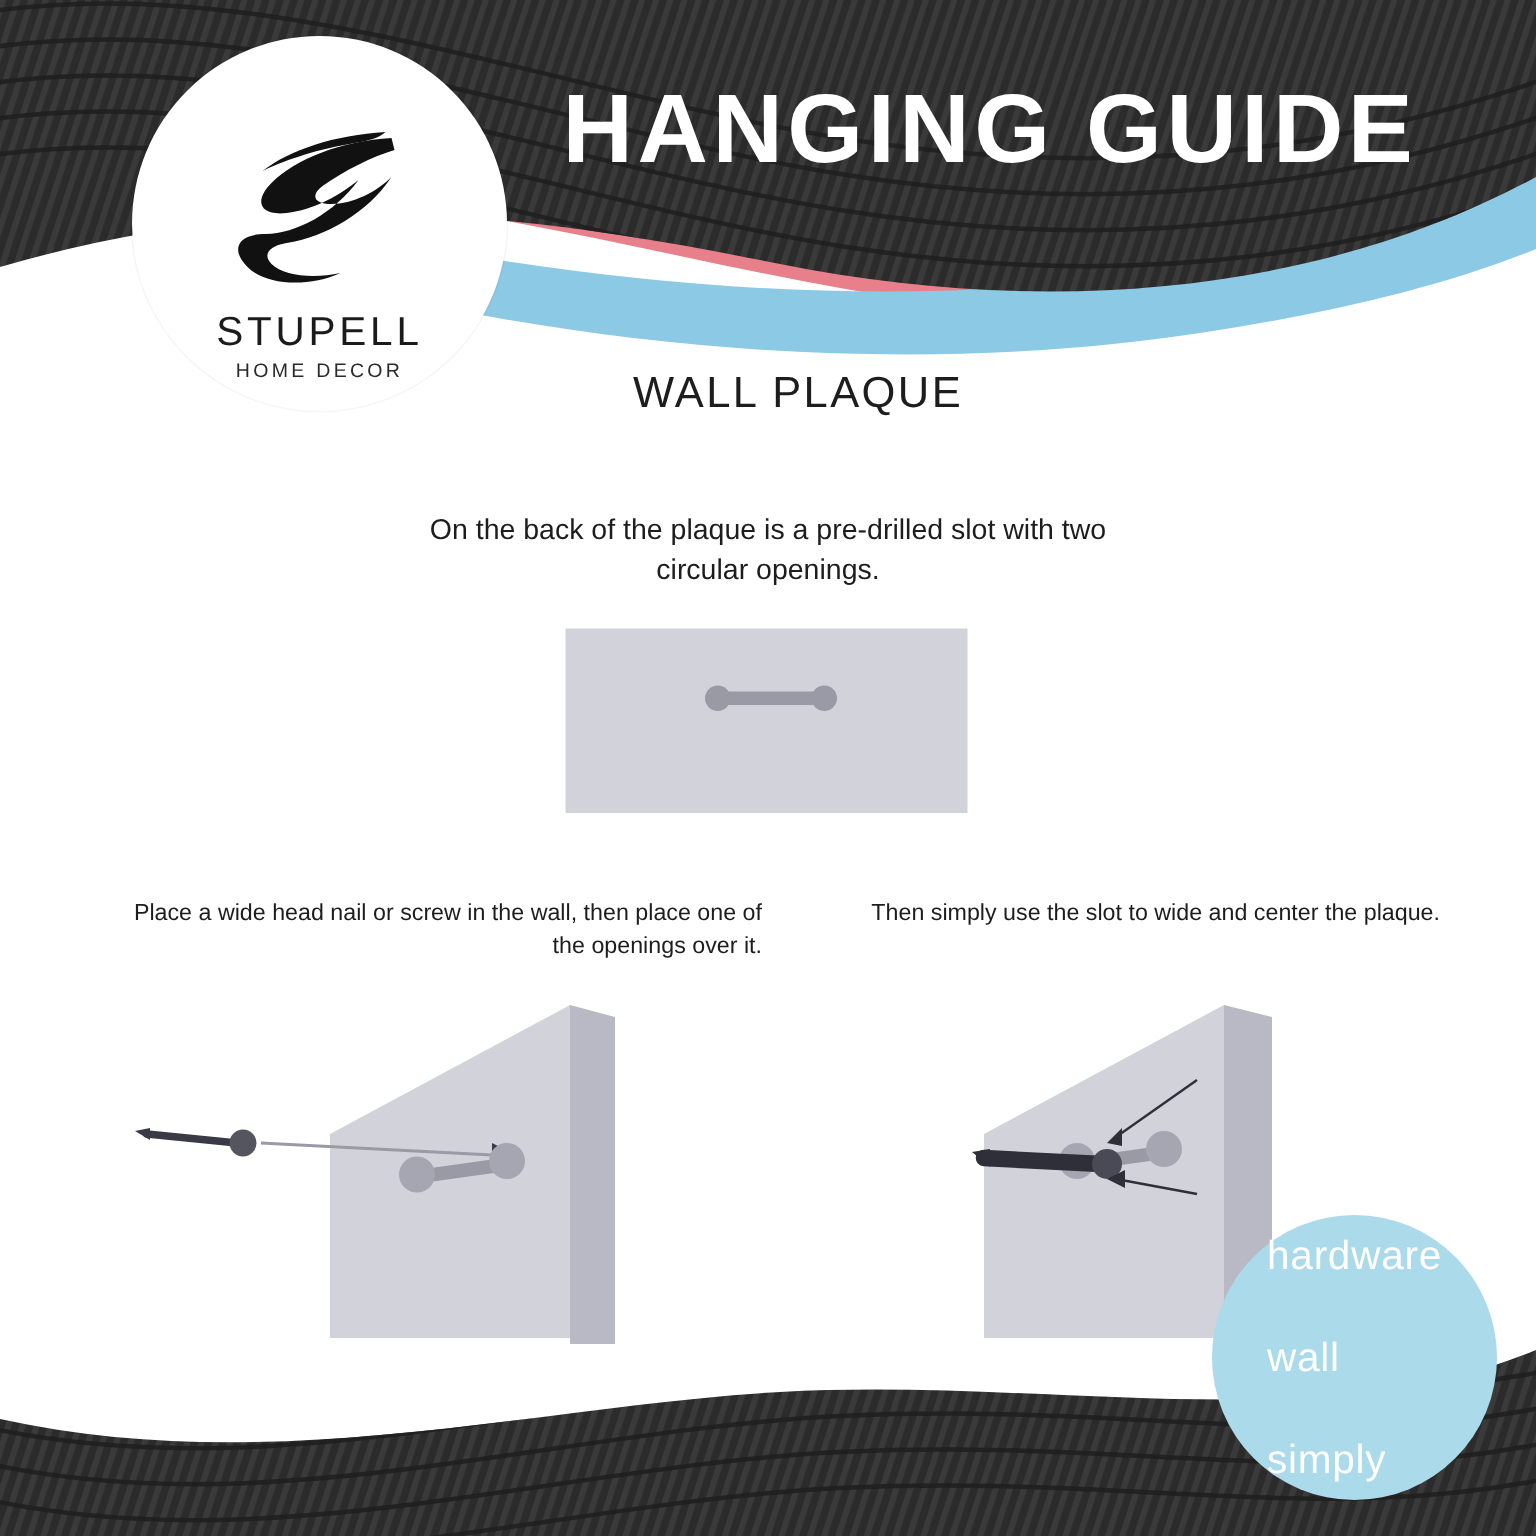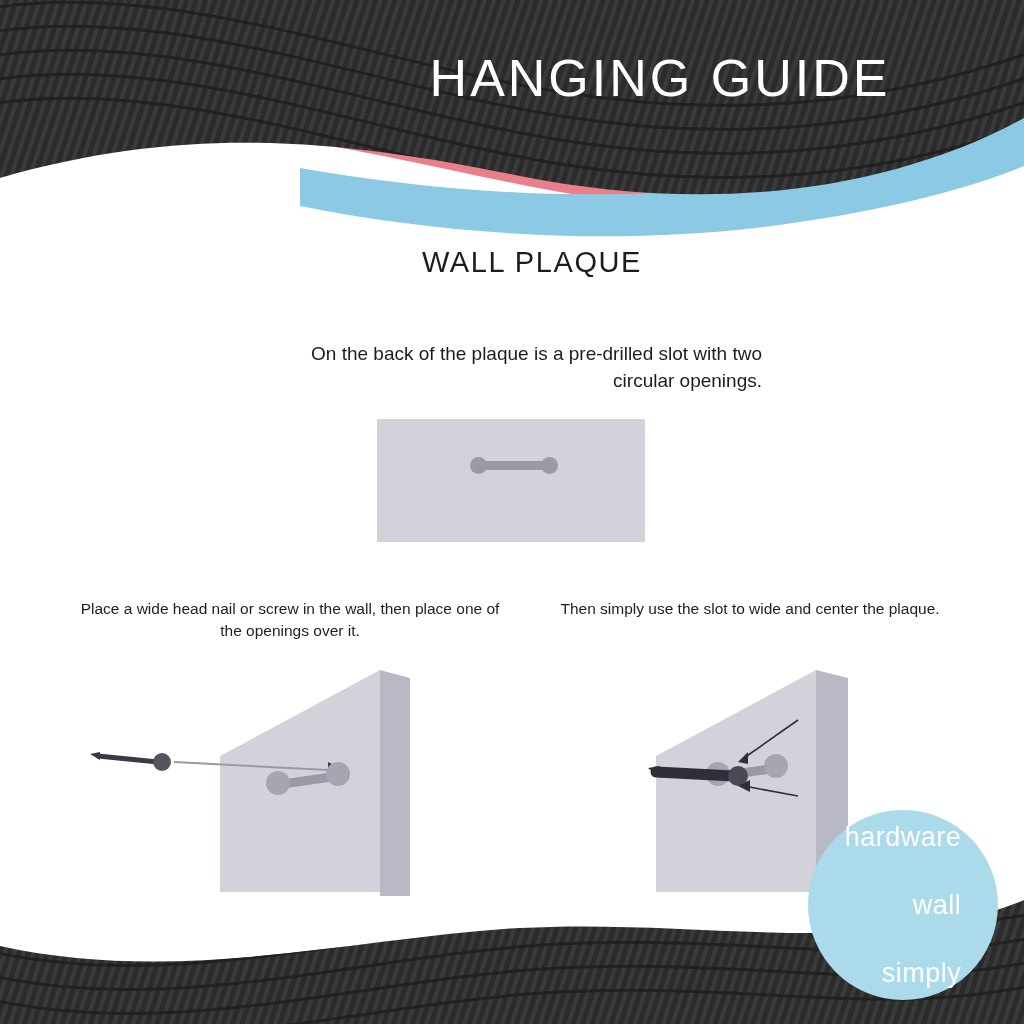--- a/index.html
+++ b/index.html
@@ -68,22 +68,22 @@
   }
 
   
   #guide-title {
     position: absolute;
     left: 330px;
     top: 48px;
     width: 660px;
     text-align: center;
     color: #ffffff;
-    font-size: 52px;
-    font-weight: 400;
+    font-size: 65px;
+    font-weight: 700;
     letter-spacing: 3px;
     z-index: 5;
   }
 
   
   #product-type {
     position: absolute;
     left: 0;
     right: 0;
     top: 246px;
@@ -91,29 +91,29 @@
     font-size: 29px;
     letter-spacing: 1.6px;
     color: #1d1d1d;
     padding-left: 40px;
   }
   #intro-text {
     position: absolute;
     left: 262px;
     width: 500px;
     top: 340px;
-    text-align: right;
+    text-align: center;
     font-size: 19px;
     line-height: 27px;
     color: #1d1d1d;
   }
 
   .step-caption {
     position: absolute;
-    text-align: center;
+    text-align: right;
     font-size: 15.5px;
     line-height: 22px;
     color: #1d1d1d;
   }
   #step1-caption { left: 72px;  width: 436px; top: 598px; }
   #step2-caption { left: 540px; width: 420px; top: 598px; }
 
   
   #plaque-back {
     position: absolute;
@@ -155,21 +155,21 @@
     height: 190px;
     border-radius: 50%;
     background: #abdaea;
     z-index: 7;
     display: flex;
     align-items: center;
     justify-content: center;
   }
   #hardware-badge span {
     display: block;
-    text-align: right;
+    text-align: left;
     color: #ffffff;
     font-size: 27px;
     line-height: 34px;
     letter-spacing: 0.5px;
   }
 </style>
 </head>
 <body>
 
 <div id="page">
@@ -213,20 +213,31 @@
         <path d="M-40,992 C160,1048 360,978 560,968 C760,958 900,998 1064,954"></path>
         <path d="M-40,1016 C160,1072 360,1002 560,992 C760,982 900,1022 1064,978"></path>
       </g>
     </g>
 
     <path d="M0,930 C120,968 260,962 400,938 L400,948 C260,972 120,978 0,942 Z" fill="#e8808c" opacity="0.0"></path>
   </svg>
 
   <div id="guide-title">HANGING GUIDE</div>
 
+  <div id="logo-badge">
+    <svg id="logo-mark" viewBox="0 0 120 110">
+      <path d="M108,6 C74,8 44,20 28,36 C16,48 20,58 38,56 C56,54 74,44 86,34
+               C70,56 44,70 24,70 C6,70 0,80 12,92 C24,104 52,106 74,96
+               C56,100 36,98 28,90 C22,84 26,78 38,76 C64,72 92,56 108,32
+               C98,42 82,50 68,50 C56,50 54,44 62,38 C76,28 96,18 110,14 Z" fill="#111111"></path>
+      <path d="M104,2 C70,4 40,14 22,28 C34,22 56,14 80,10 C92,8 100,6 104,2 Z" fill="#111111"></path>
+    </svg>
+    <div id="logo-brand">STUPELL</div>
+    <div id="logo-sub">HOME DECOR</div>
+  </div>
 
   <div id="product-type">WALL PLAQUE</div>
   <div id="intro-text">On the back of the plaque is a pre-drilled slot with two circular openings.</div>
 
   <div id="plaque-back"></div>
   <div id="slot-bar"></div>
   <div class="slot-hole" id="slot-hole-left"></div>
   <div class="slot-hole" id="slot-hole-right"></div>
 
   <div class="step-caption" id="step1-caption">Place a wide head nail or screw in the wall, then place one of the openings over it.</div>

